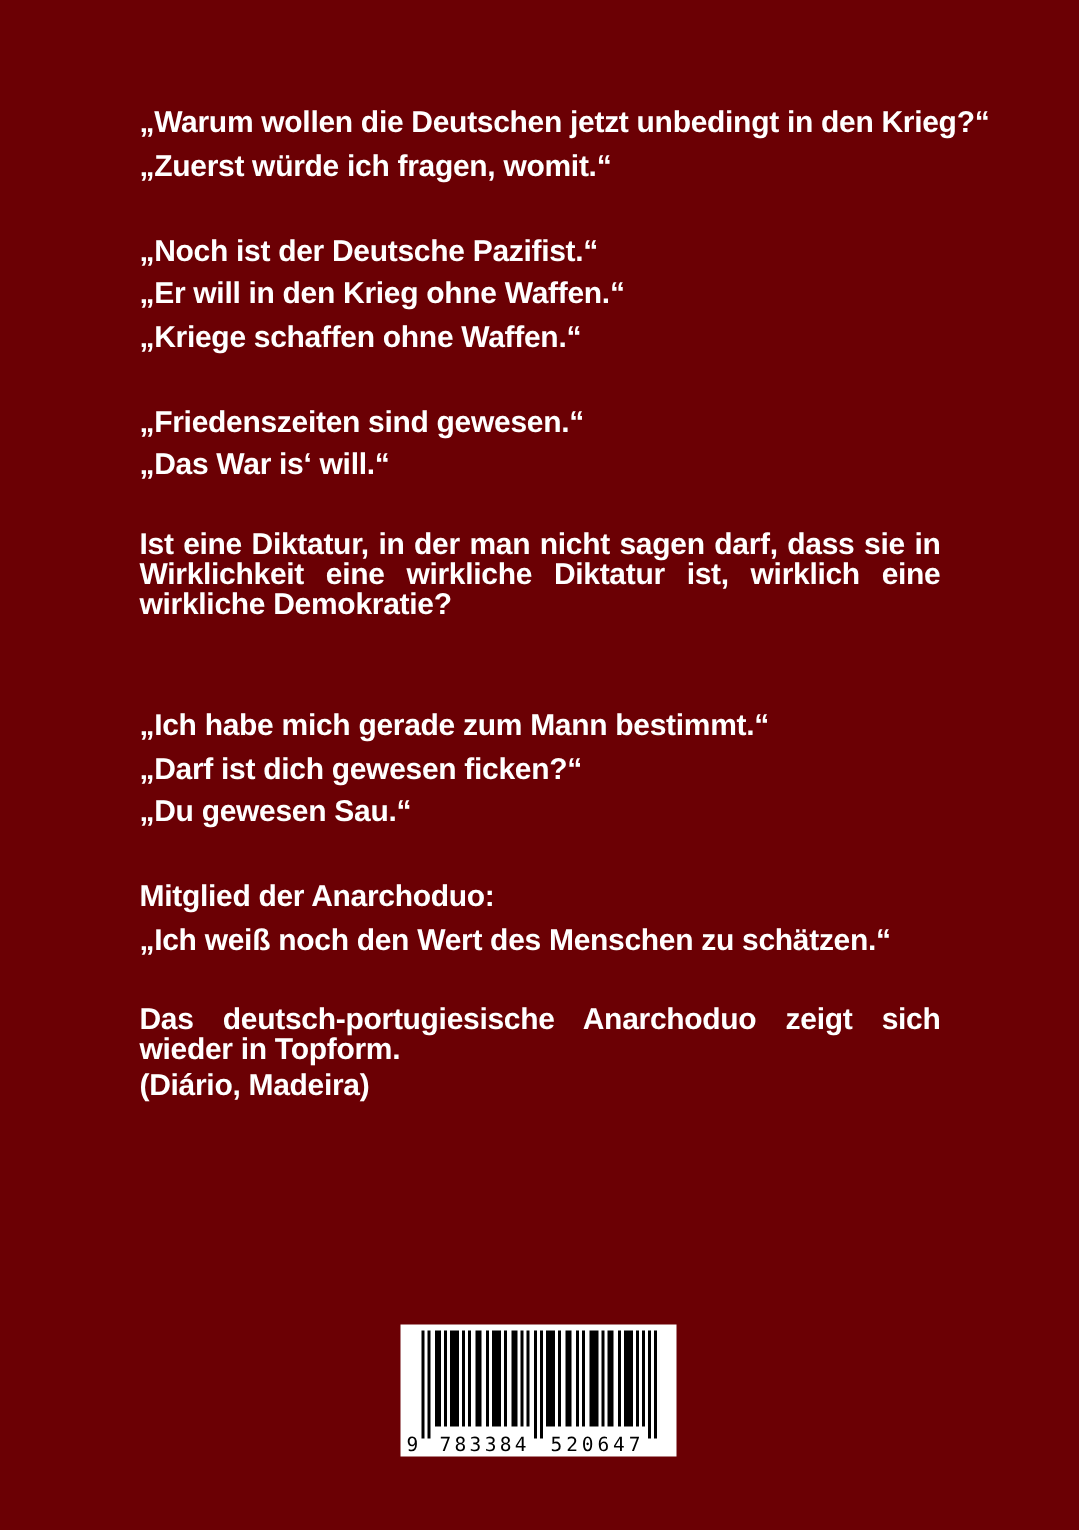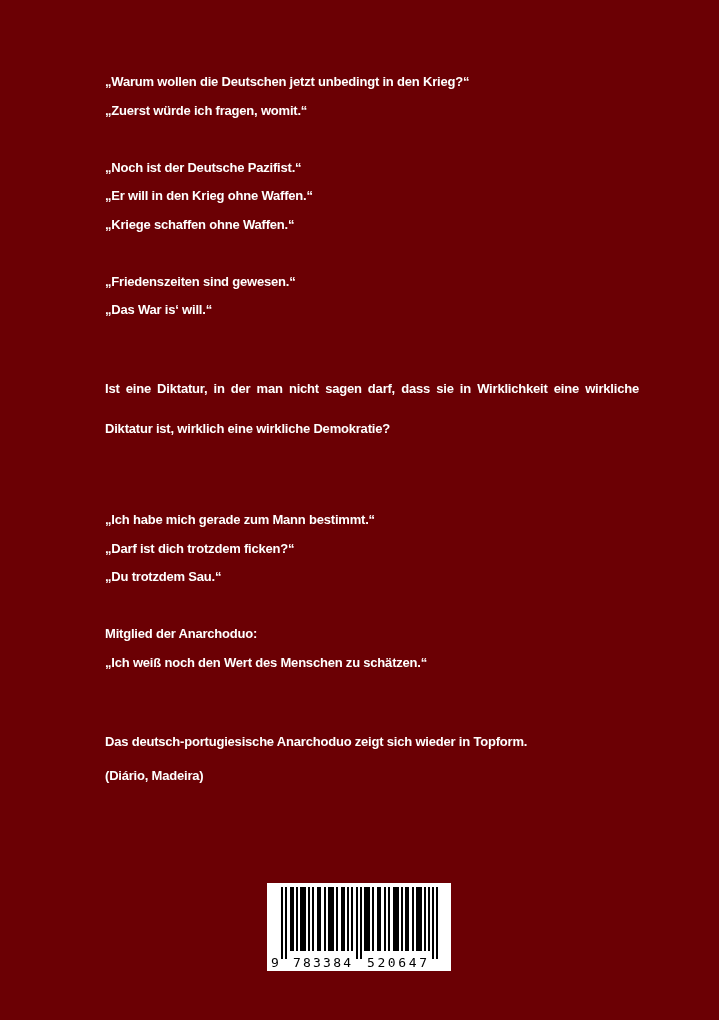--- a/index.html
+++ b/index.html
@@ -6,32 +6,31 @@
     body {
       width: 719px; height: 1020px;
       background: #6b0004;
       overflow: hidden;
       position: relative;
       font-family: "Liberation Sans", sans-serif;
       color: #ffffff;
     }
     .content {
       position: absolute;
-      left: 105px; top: 68px;
+      left: 93px; top: 68px;
       width: 534px;
       font-weight: bold;
-      font-size: 13px;
+      font-size: 20px;
       letter-spacing: -0.2px;
     }
     .line { height: 28.5px; line-height: 28.5px; white-space: nowrap; }
     .gap { height: 28.5px; }
     .justify {
       text-align: justify;
-      line-height: 40px;
-      margin-top: 16px;
+      line-height: 20px;
     }
     .italic { }
     .right { text-align: left; }
     .barcode {
       position: absolute;
       left: 267px; top: 883px;
       width: 184px; height: 88px;
       background: #ffffff;
     }
     .barcode svg { display: block; }
@@ -47,22 +46,22 @@
   <div class="line">„Er will in den Krieg ohne Waffen.“</div>
   <div class="line">„Kriege schaffen ohne Waffen.“</div>
   <div class="gap"></div>
   <div class="line">„Friedenszeiten sind gewesen.“</div>
   <div class="line">„Das War is‘ will.“</div>
   <div class="gap"></div>
   <div class="justify">Ist eine Diktatur, in der man nicht sagen darf, dass sie in Wirklichkeit eine wirkliche Diktatur ist, wirklich eine wirkliche Demokratie?</div>
   <div class="gap"></div>
   <div class="gap"></div>
   <div class="line">„Ich habe mich gerade zum Mann bestimmt.“</div>
-  <div class="line">„Darf ist dich trotzdem ficken?“</div>
-  <div class="line">„Du trotzdem Sau.“</div>
+  <div class="line">„Darf ist dich gewesen ficken?“</div>
+  <div class="line">„Du gewesen Sau.“</div>
   <div class="gap"></div>
   <div class="line">Mitglied der Anarchoduo:</div>
   <div class="line">„Ich weiß noch den Wert des Menschen zu schätzen.“</div>
   <div class="gap"></div>
   <div class="justify italic">Das deutsch-portugiesische Anarchoduo zeigt sich wieder in Topform.</div>
   <div class="line right">(Diário, Madeira)</div>
 </div>
 
 <div class="barcode">
   <svg width="184" height="88" viewBox="0 0 184 88" xmlns="http://www.w3.org/2000/svg">

